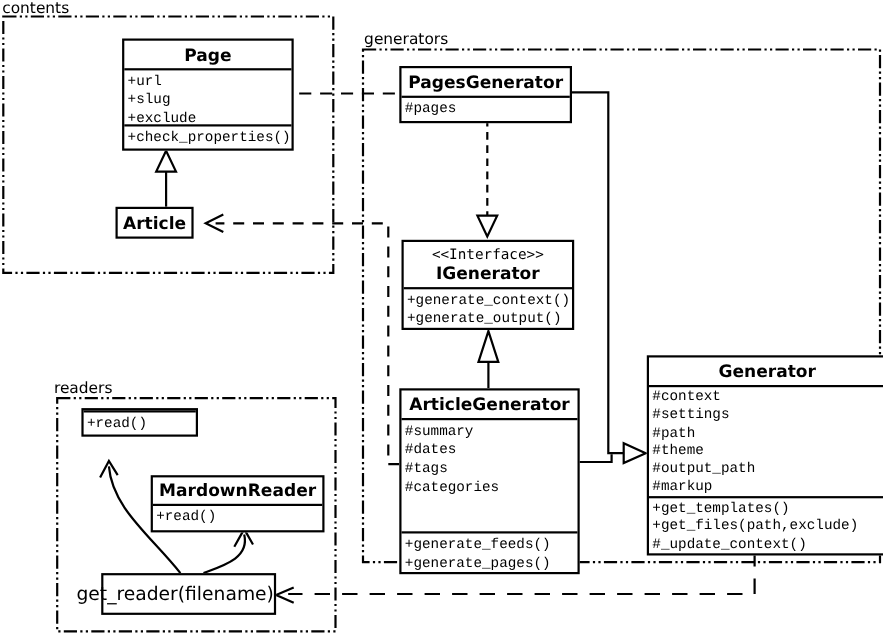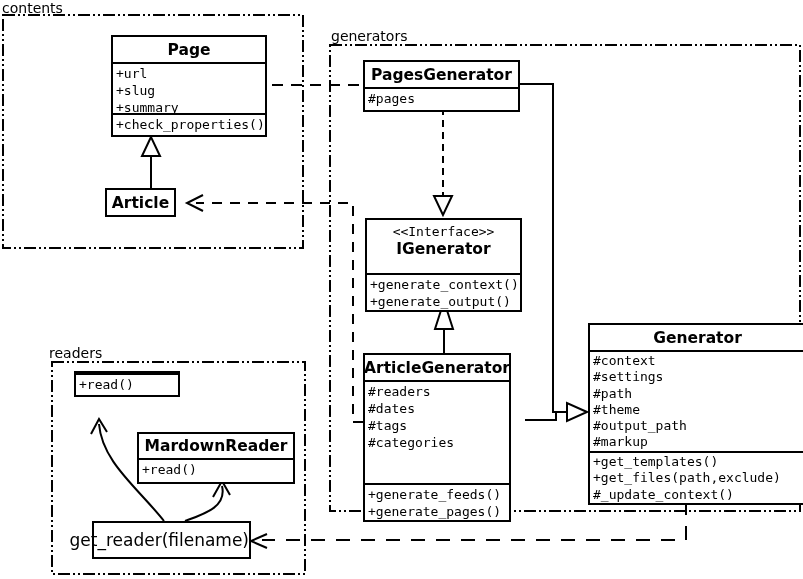--- a/index.html
+++ b/index.html
@@ -23,21 +23,21 @@
   .stereo{
     font-weight:normal;font-family:"DejaVu Sans Mono","Liberation Mono",monospace;
     font-size:13px;line-height:17px;
   }
   .title-col{flex-direction:column;}
   .comp{
     box-sizing:border-box;border-top:2px solid #000;padding:1px 3px;
     font-family:"DejaVu Sans Mono","Liberation Mono",monospace;
     font-size:13px;white-space:nowrap;overflow:hidden;
   }
-  .cline{line-height:17px;}
+  .cline{line-height:17px;font-family:Liberation Mono, monospace;}
   .cline.tight{line-height:16.3px;}
   .plainbox{
     position:absolute;box-sizing:border-box;border:2px solid #000;background:#fff;
     display:flex;align-items:center;justify-content:flex-end;
     font-size:17px;white-space:nowrap;
   }
 </style>
 </head>
 <body>
 
@@ -80,21 +80,21 @@
 
   <div class="pkg-label" style="left:2px;top:1px;">contents</div>
   <div class="pkg-label" style="left:331px;top:29px;">generators</div>
   <div class="pkg-label" style="left:49px;top:346px;">readers</div>
 
   <div class="cls" style="left:72px;top:35px;width:156px;margin-left:39px;">
     <div class="cls-title" style="height:25px;">Page</div>
     <div class="comp" style="height:51px;">
       <div class="cline">+url</div>
       <div class="cline">+slug</div>
-      <div class="cline">+summary</div>
+      <div class="cline">+exclude</div>
     </div>
     <div class="comp" style="height:22px;text-align:center;">
       <div class="cline">+check_properties()</div>
     </div>
   </div>
 
   <div class="cls" style="left:105px;top:188px;width:71px;height:29px;">
     <div class="cls-title" style="height:25px;">Article</div>
   </div>
 
@@ -103,30 +103,30 @@
     <div class="comp" style="height:23px;">
       <div class="cline">#pages</div>
     </div>
   </div>
 
   <div class="cls" style="left:365px;top:218px;width:157px;">
     <div class="cls-title title-col" style="height:41px;border-radius:15px;">
       <div class="stereo">&lt;&lt;Interface&gt;&gt;</div>
       <div>IGenerator</div>
     </div>
-    <div class="comp" style="height:37px;margin-top:12px;">
+    <div class="comp" style="height:37px;">
       <div class="cline">+generate_context()</div>
       <div class="cline">+generate_output()</div>
     </div>
   </div>
 
-  <div class="cls" style="left:363px;top:353px;width:148px;">
+  <div class="cls" style="left:363px;top:353px;width:164px;">
     <div class="cls-title" style="height:25px;">ArticleGenerator</div>
     <div class="comp" style="height:70px;">
-      <div class="cline">#readers</div>
+      <div class="cline">#summary</div>
       <div class="cline">#dates</div>
       <div class="cline">#tags</div>
       <div class="cline">#categories</div>
     </div>
     <div class="comp" style="height:37px;margin-top:33px;">
       <div class="cline">+generate_feeds()</div>
       <div class="cline">+generate_pages()</div>
     </div>
   </div>
 

